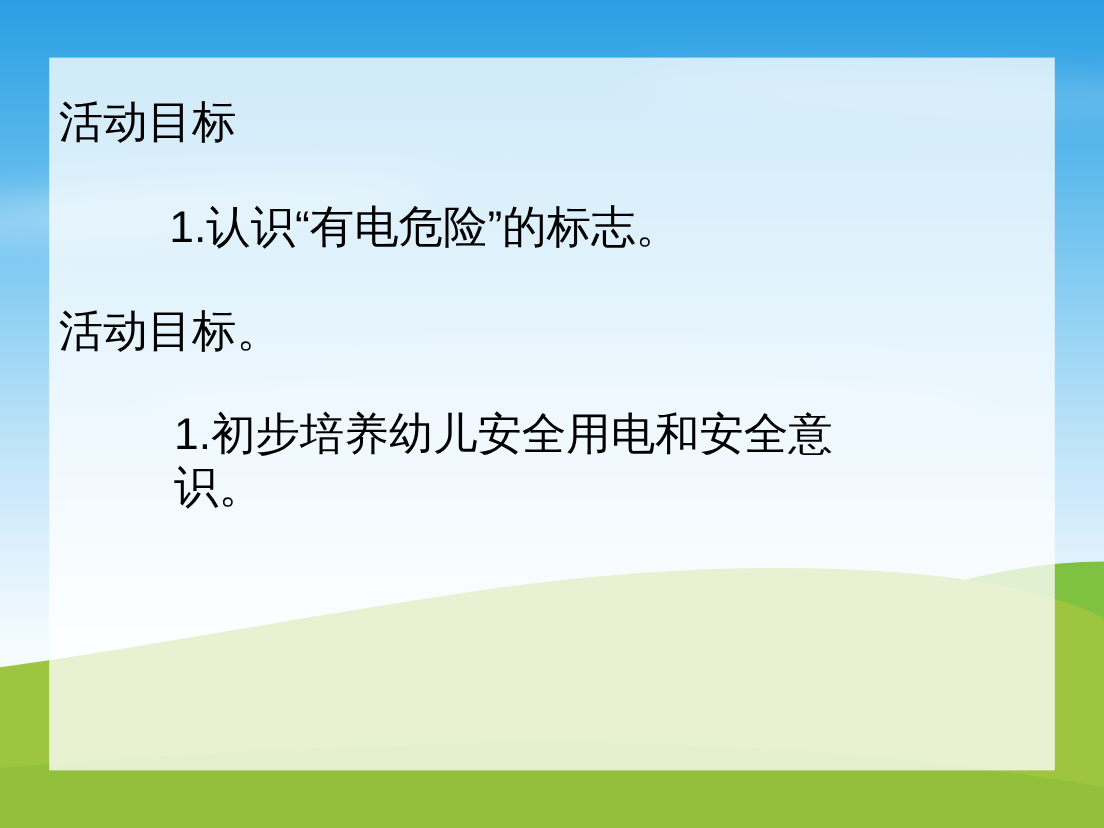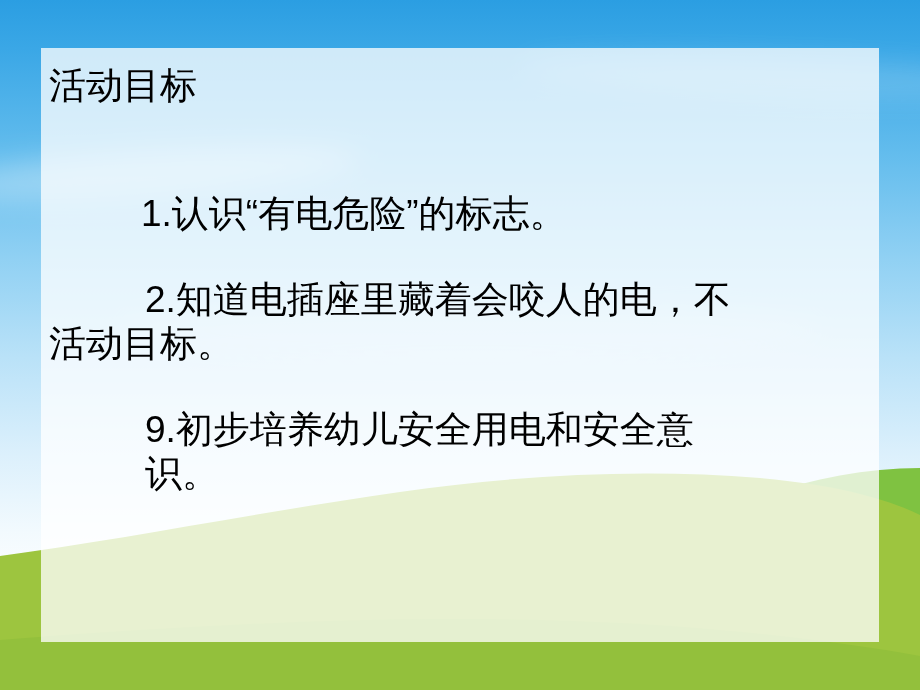--- a/index.html
+++ b/index.html
@@ -61,21 +61,21 @@
     left: 41px;
     top: 48px;
     width: 838px;
     height: 594px;
     background: rgba(255,255,255,0.76);
     box-sizing: border-box;
   }
 
   .panel-text {
     position: absolute;
-    left: 0; top: 0;
+    left: 0; top: 16px;
     width: 702px;
     padding: 16px 4px 0 4px;
     box-sizing: border-box;
     color: #000000;
     font-size: 37px;
     line-height: 1.0;
     letter-spacing: 0px;
   }
 
   .p-title {
@@ -92,21 +92,21 @@
     padding: 0;
     font-weight: normal;
     font-size: 37px;
     line-height: 44px;
   }
 
   .sp-1 { height: 44px; }
   .sp-2 { height: 42px; }
   .sp-3 { height: 42px; }
 
-  .indent { padding-left: 96px; margin-top: 40px; }
+  .indent { padding-left: 96px; }
   .indent-b { padding-left: 100px; }
   .flow { padding-left: 4px; }
 </style>
 </head>
 <body>
 
 <div id="slide">
 
   <div class="sky">
     <div class="cloud-a"></div>
@@ -127,24 +127,23 @@
     <div class="panel-text">
 
       <p class="p-title">活动目标</p>
 
       <div class="sp-1"></div>
 
       <p class="p-item indent">1.认识“有电危险”的标志。</p>
 
       <div class="sp-2"></div>
 
-      <p class="p-item indent-b">2.知道电插座里藏着会咬人的电，不</p>
 
       <p class="p-item flow">活动目标。</p>
 
       <div class="sp-3"></div>
 
-      <p class="p-item indent-b">9.初步培养幼儿安全用电和安全意识。</p>
+      <p class="p-item indent-b">1.初步培养幼儿安全用电和安全意识。</p>
 
     </div>
   </div>
 
 </div>
 
 </body></html>

